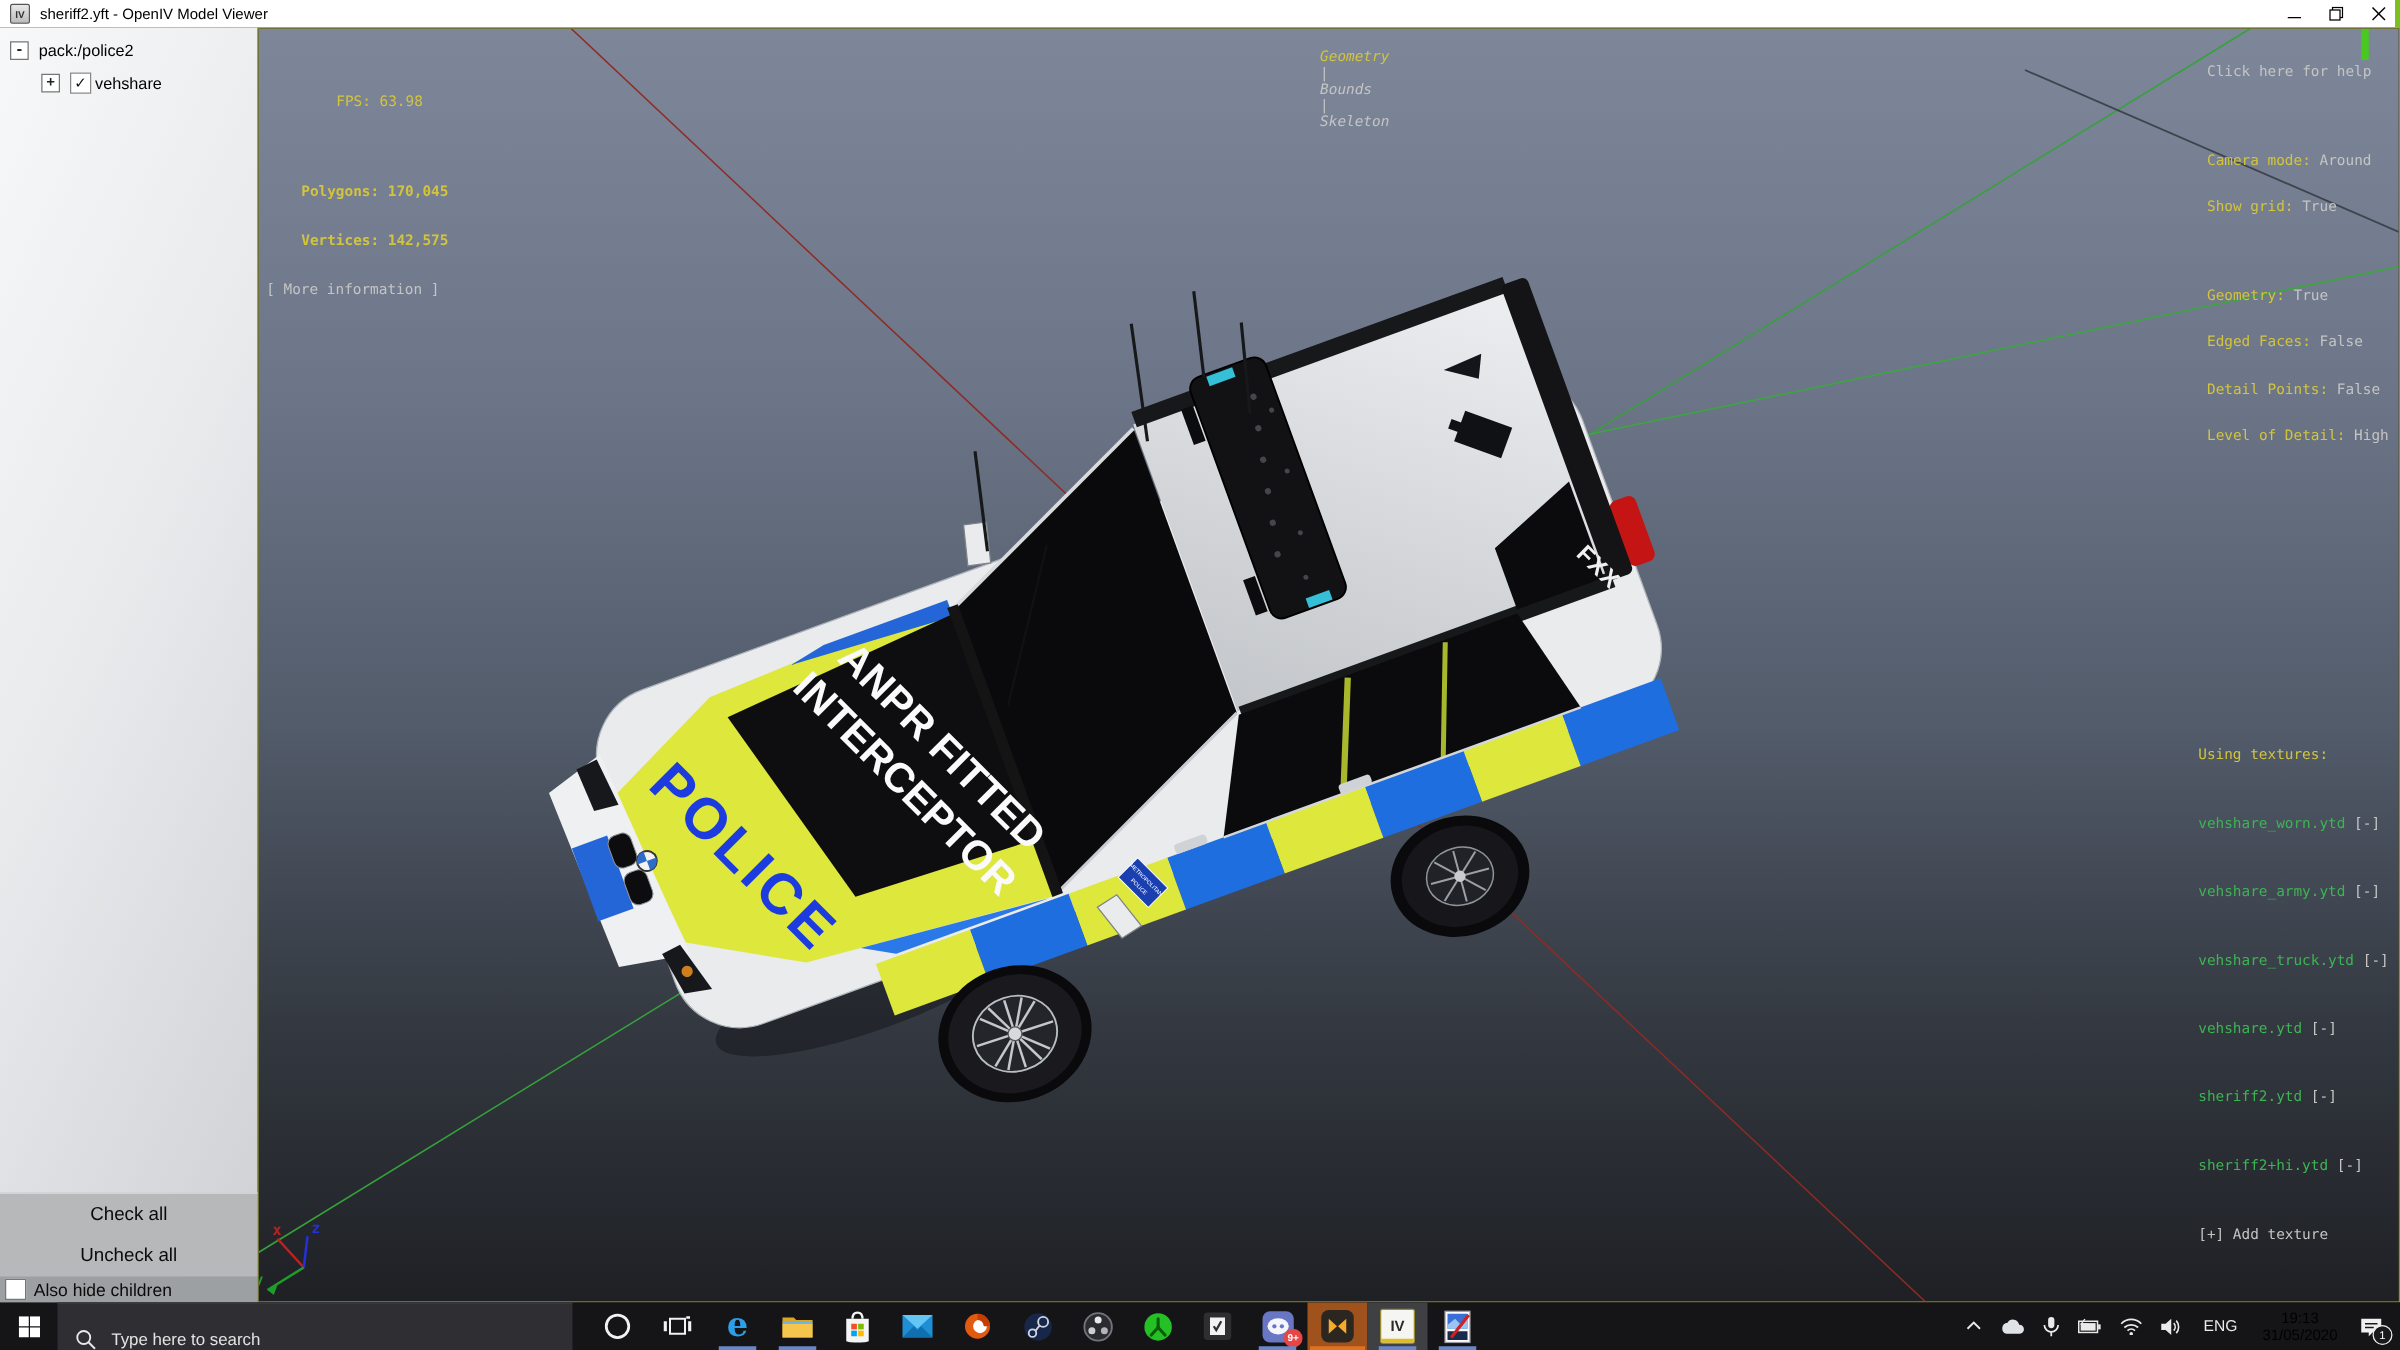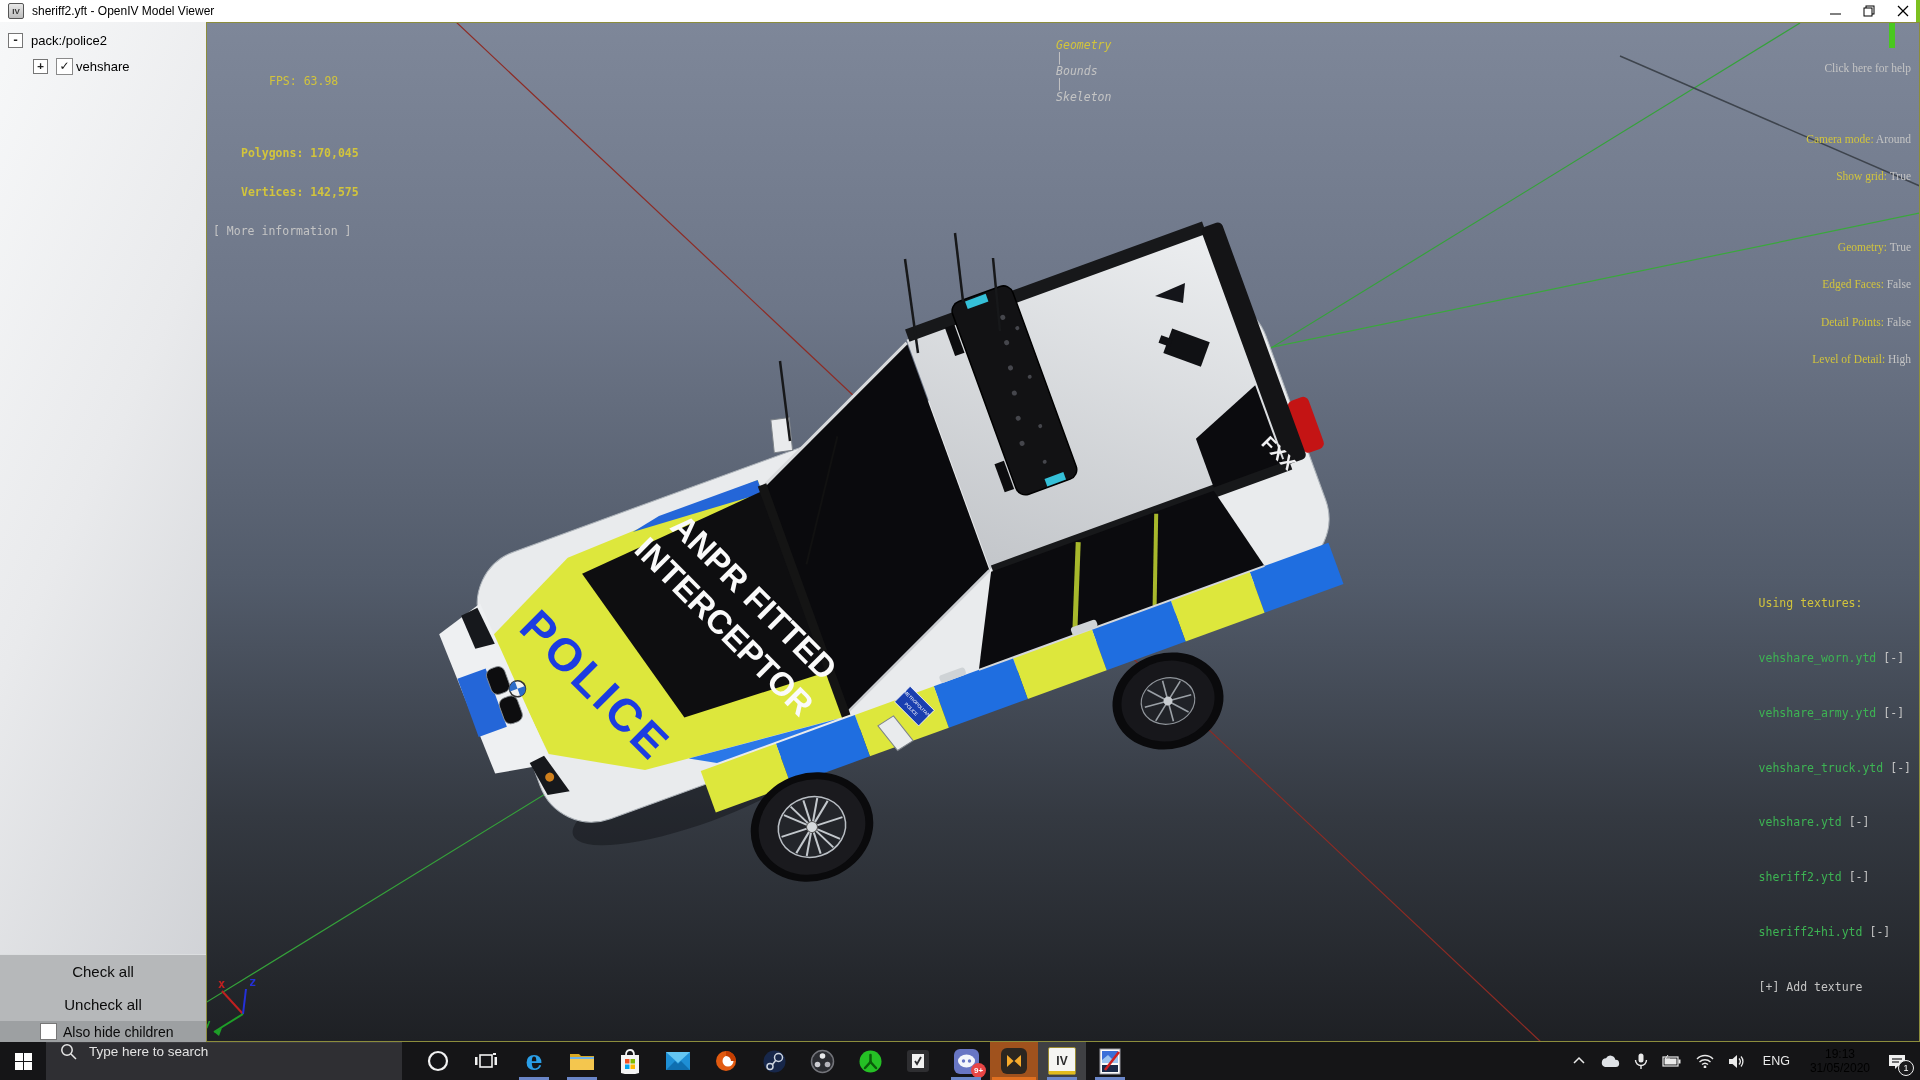--- a/index.html
+++ b/index.html
@@ -24,48 +24,48 @@
   .tree-row{display:flex;align-items:center;height:26px;}
   .tree-row.child{padding-left:25px;}
   .expander{width:13px;height:13px;border:1px solid #767676;background:#fff;display:flex;align-items:center;
     justify-content:center;font:bold 11px "DejaVu Sans Mono",monospace;color:#222;margin-right:8px;line-height:0;}
   .checkbox{width:15px;height:15px;border:1px solid #8a8a8a;background:#fff;display:flex;align-items:center;
     justify-content:center;font:bold 12px "DejaVu Sans",sans-serif;color:#111;margin-right:3px;}
   .side-bottom{position:absolute;left:0;right:0;bottom:0;}
   .side-btn{height:33px;background:#b6b8ba;display:flex;align-items:center;justify-content:center;
     font-size:15px;color:#0a0a0a;}
   .side-btn.first{border-top:1px solid #dcdee0;}
-  .also-hide{height:21px;background:#9da0a2;display:flex;align-items:center;font-size:14px;color:#0a0a0a;padding-left:36px;}
+  .also-hide{height:21px;background:#9da0a2;display:flex;align-items:center;font-size:14px;color:#0a0a0a;}
   .also-hide .checkbox{width:15px;height:15px;margin:0 6px 0 4px;border:1px solid #777;}
 
   
   .viewport{position:absolute;top:22px;left:206px;right:0;bottom:38px;border:1px solid #8c8d3c;box-sizing:border-box;
     background:linear-gradient(#7e8799 0%,#6d7688 28%,#525b6a 55%,#343941 78%,#1e2024 100%);overflow:hidden;}
   .scene{position:absolute;inset:0;}
   .ovl{position:absolute;font-family:"DejaVu Sans Mono",monospace;font-size:11.5px;line-height:13px;z-index:5;white-space:pre;}
   .yel{color:#d2c43c;}
   .gry{color:#c4c4c4;}
   .grn{color:#3db453;margin-top:44px;}
   .stats{top:3px;left:6px;}
   .stats .l-fps{padding-left:56px;margin-top:23px;}
   .stats .l-ind{padding-left:28px;font-weight:bold;}
   .stats .gap{height:7px;}
   .modes{top:3px;left:50%;transform:translateX(-50%);}
   .modes span{margin:0 2px;font-style:italic;}
-  .rightinfo{top:14px;right:8px;text-align:right;line-height:12.5px;font-family:Liberation Serif, serif;}
+  .rightinfo{top:3px;right:8px;line-height:12.5px;}
   .rightinfo .gap{height:8px;}
   .textures{bottom:8px;right:8px;text-align:left;line-height:18.3px;}
   .tex-suffix{color:#c4c4c4;margin-left:7px;}
   .corner-artifact{position:absolute;top:0;right:24px;width:6px;height:25px;background:#49c81f;z-index:6;}
 
   
   .taskbar{position:absolute;left:0;right:0;bottom:0;height:38px;background:#151517;display:flex;align-items:center;z-index:60;}
   .tb-start{width:46px;height:38px;display:flex;align-items:center;justify-content:center;}
-  .tb-search{width:356px;height:38px;background:#2f2f33;border-top:1px solid #3c3c40;box-sizing:border-box;
-    display:flex;align-items:flex-start;}
+  .tb-search{width:412px;height:38px;background:#2f2f33;border-top:1px solid #3c3c40;box-sizing:border-box;
+    display:flex;align-items:flex-end;}
   .tb-search svg{margin:0 10px 0 14px;}
   .tb-search input{background:transparent;border:none;outline:none;color:#e3e3e3;font-size:13.5px;
     font-family:"Liberation Sans",sans-serif;width:250px;}
   .tb-search input::placeholder{color:#e3e3e3;opacity:1;}
   .tb-icons{display:flex;height:38px;margin-left:12px;}
   .tb-icon{width:48px;height:38px;display:flex;align-items:center;justify-content:center;position:relative;}
   .tb-icon .runline{position:absolute;bottom:0;left:9px;right:9px;height:3px;background:#6a86c8;}
   .tb-icon.active-orange{background:#a0521d;}
   .tb-icon.active-orange .runline{background:#e07020;left:2px;right:2px;}
   .tb-icon.active-gray{background:#3f4043;}

